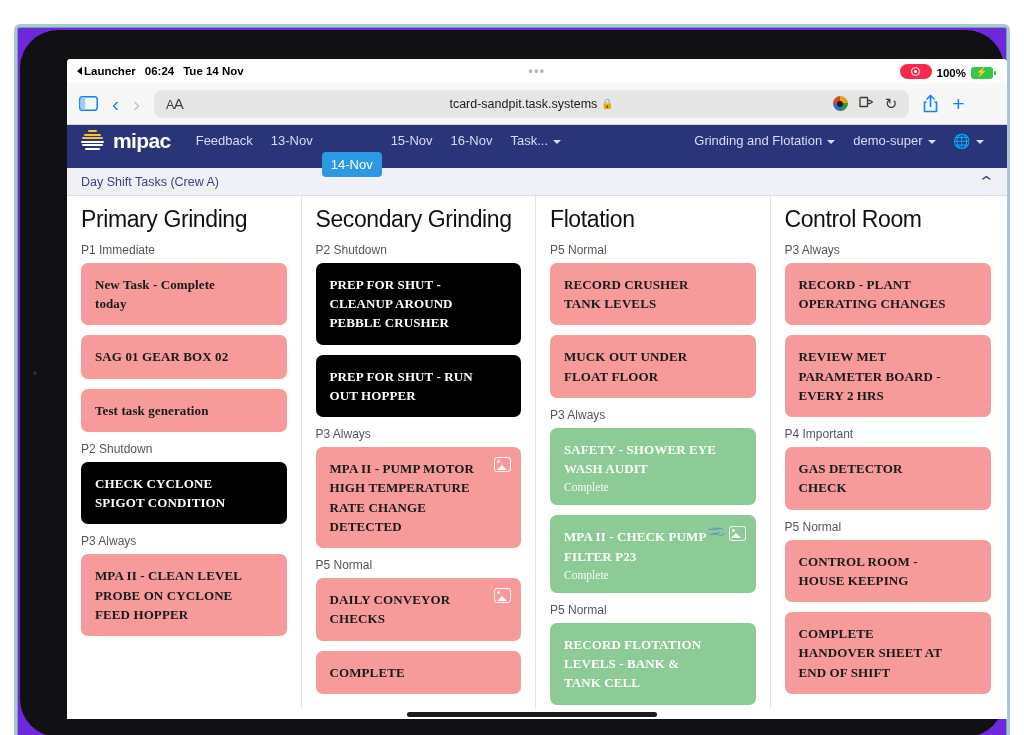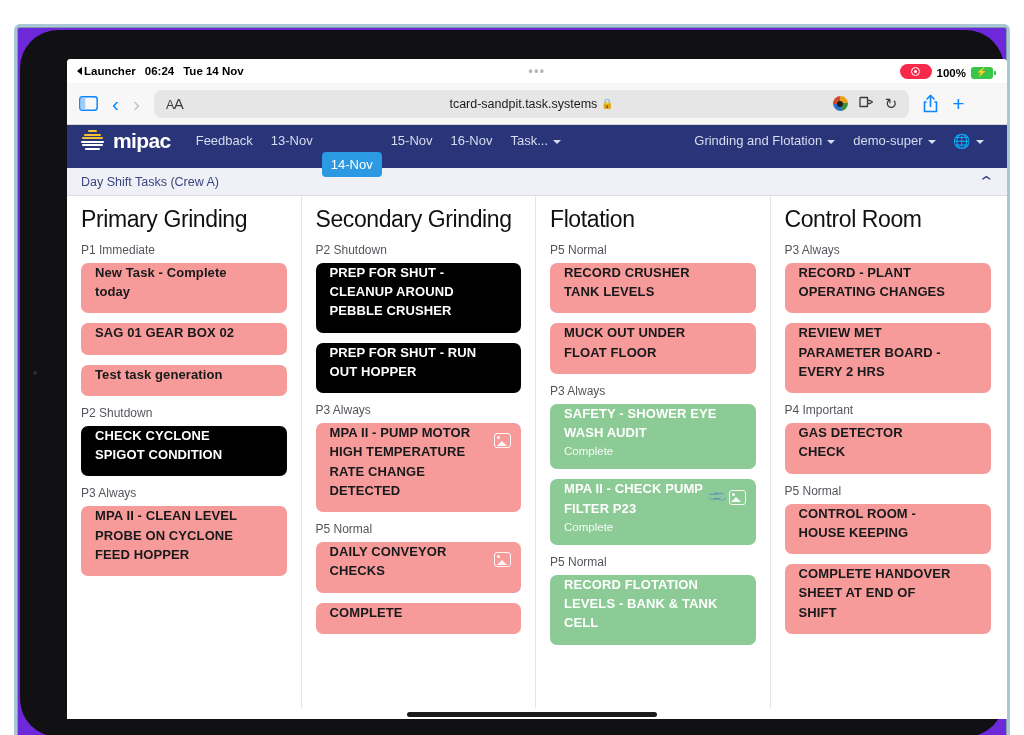--- a/index.html
+++ b/index.html
@@ -292,24 +292,25 @@
     white-space: nowrap;
   }
   .group-label {
     font-size: 12px;
     color: #55565c;
     margin: 9px 0 6px 0;
   }
   .group-label:first-of-type { margin-top: 0; }
   .card {
     border-radius: 7px;
-    padding: 0 12px 12px 14px;
+    padding: 12px 12px 12px 14px;
     margin-bottom: 10px;
     position: relative;
     cursor: pointer;
+    font-family: Liberation Serif, serif;
   }
   .card.red  { background: #f79a9a; }
   .card.dark { background: #000000; }
   .card.green{ background: #8ccb95; }
   .card-title {
     font-size: 13px;
     font-weight: 700;
     line-height: 1.48;
     letter-spacing: 0.1px;
     padding-right: 26px;

